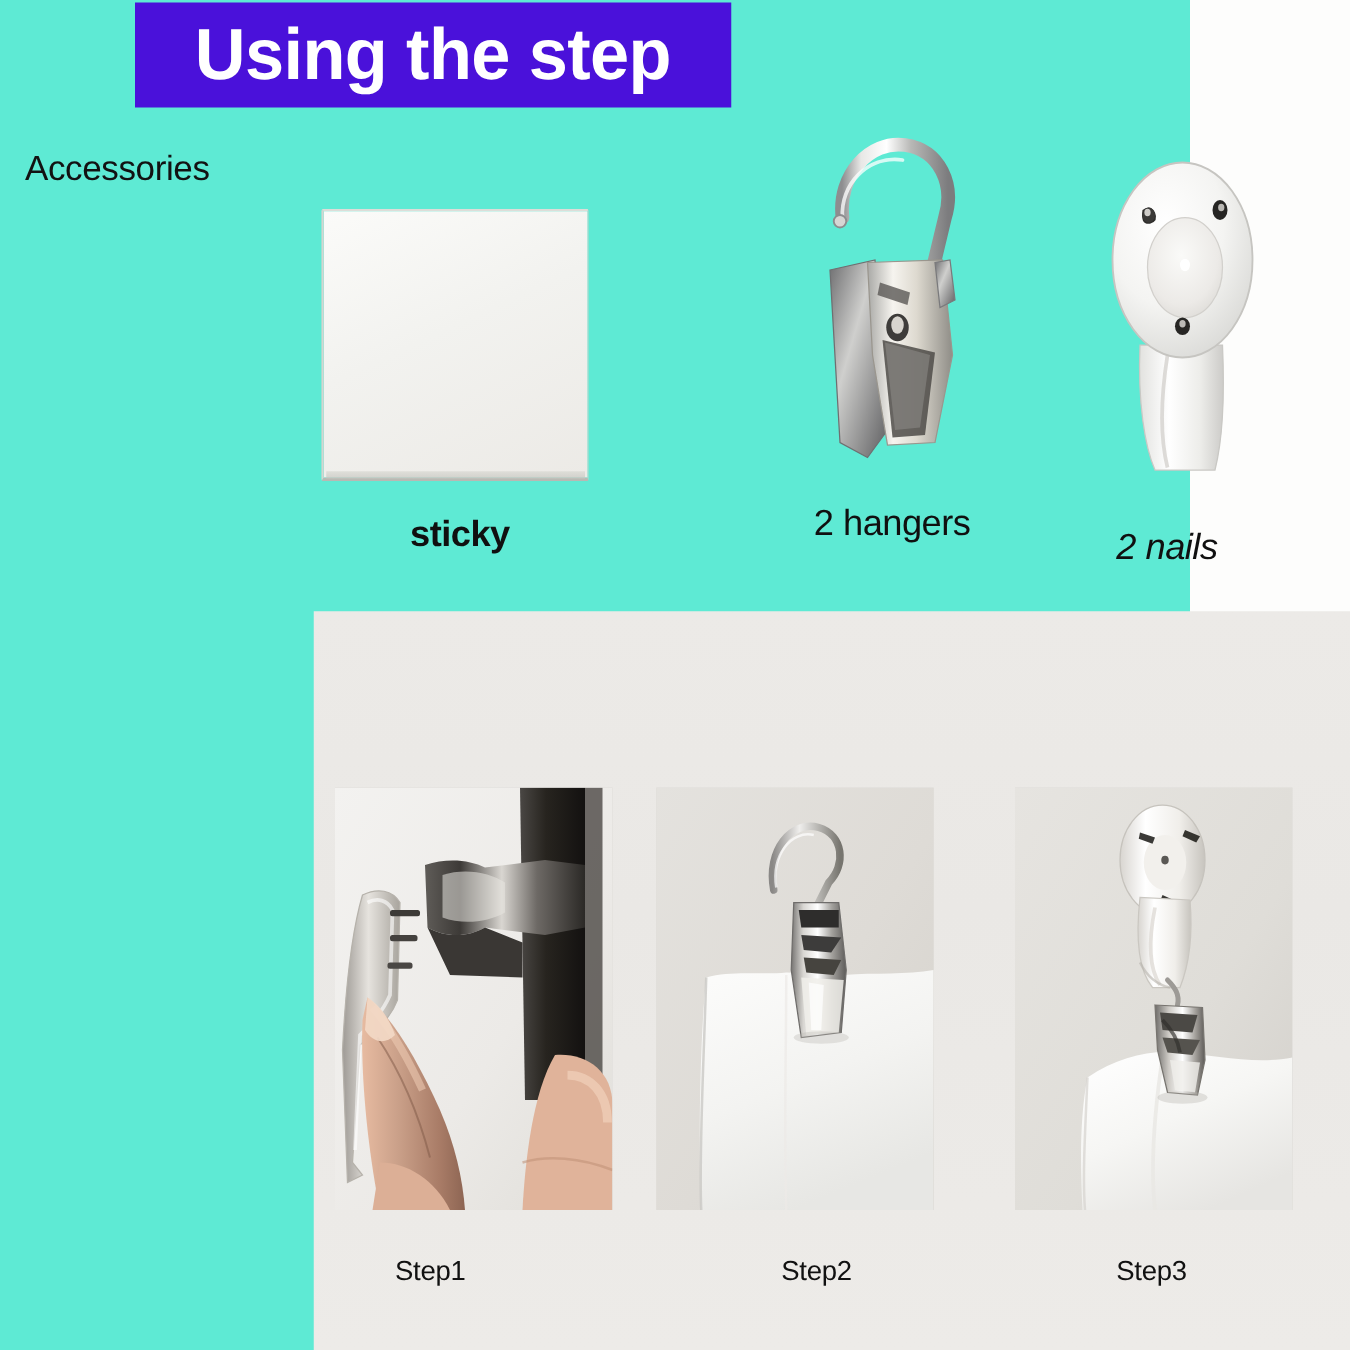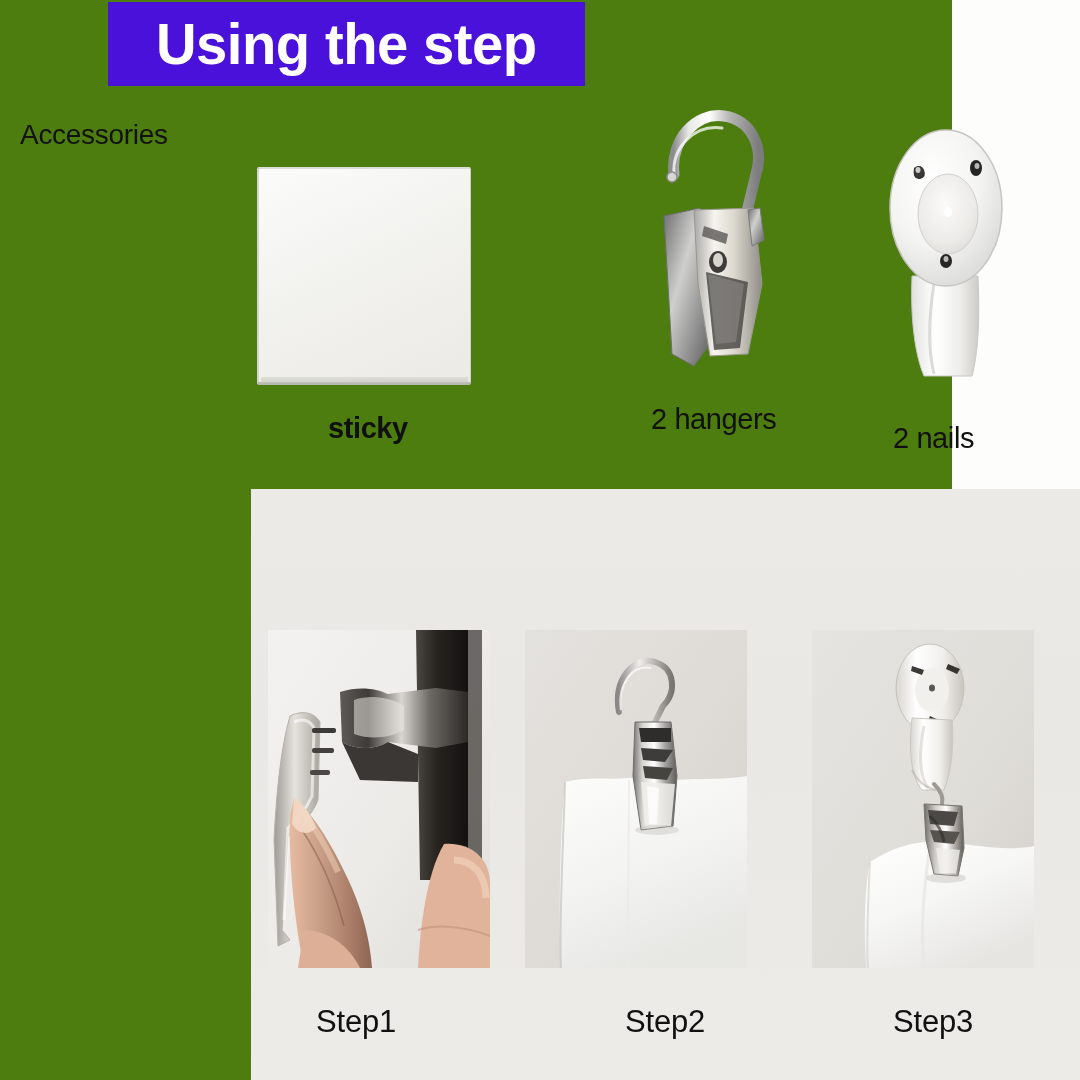--- a/index.html
+++ b/index.html
@@ -12,21 +12,21 @@
     background: #fdfdfc;
     font-family: "Liberation Sans", sans-serif;
     overflow: hidden;
     position: relative;
   }
   #page {
     position: absolute;
     left: 0; top: 0;
     width: 952px;
     height: 1080px;
-    background: #4d7c0f;
+    background: #5eead4;
   }
 
   
   .title-banner {
     position: absolute;
     left: 108px;
     top: 2px;
     width: 477px;
     height: 84px;
     background: #4a11da;
@@ -88,21 +88,21 @@
 
   .acc-label {
     position: absolute;
     font-size: 29px;
     color: #101010;
     white-space: nowrap;
     letter-spacing: -0.4px;
   }
   .acc-label.sticky-label { left: 328px; top: 412px; font-weight: bold; }
   .acc-label.hanger-label { left: 651px; top: 403px; }
-  .acc-label.nail-label   { left: 893px; top: 422px; }
+  .acc-label.nail-label   { left: 893px; top: 422px; font-style: italic; }
 
   
   .instructions-panel {
     position: absolute;
     left: 251px;
     top: 489px;
     width: 829px;
     height: 591px;
     background: linear-gradient(180deg,#eceae7 0%,#eae8e5 40%,#edebe8 100%);
   }
@@ -126,21 +126,21 @@
   }
   .photo.p1 { left: 268px; }
   .photo.p2 { left: 525px; }
   .photo.p3 { left: 812px; }
 
   .photo svg { display: block; width: 100%; height: 100%; }
 
   .step-label {
     position: absolute;
     top: 1004px;
-    font-size: 31px;
+    font-size: 22px;
     color: #111111;
     white-space: nowrap;
     letter-spacing: -0.2px;
   }
   .step-label.s1 { left: 316px; }
   .step-label.s2 { left: 606px; margin-left: 19px; }
   .step-label.s3 { left: 893px; }
 </style>
 </head>
 <body>

